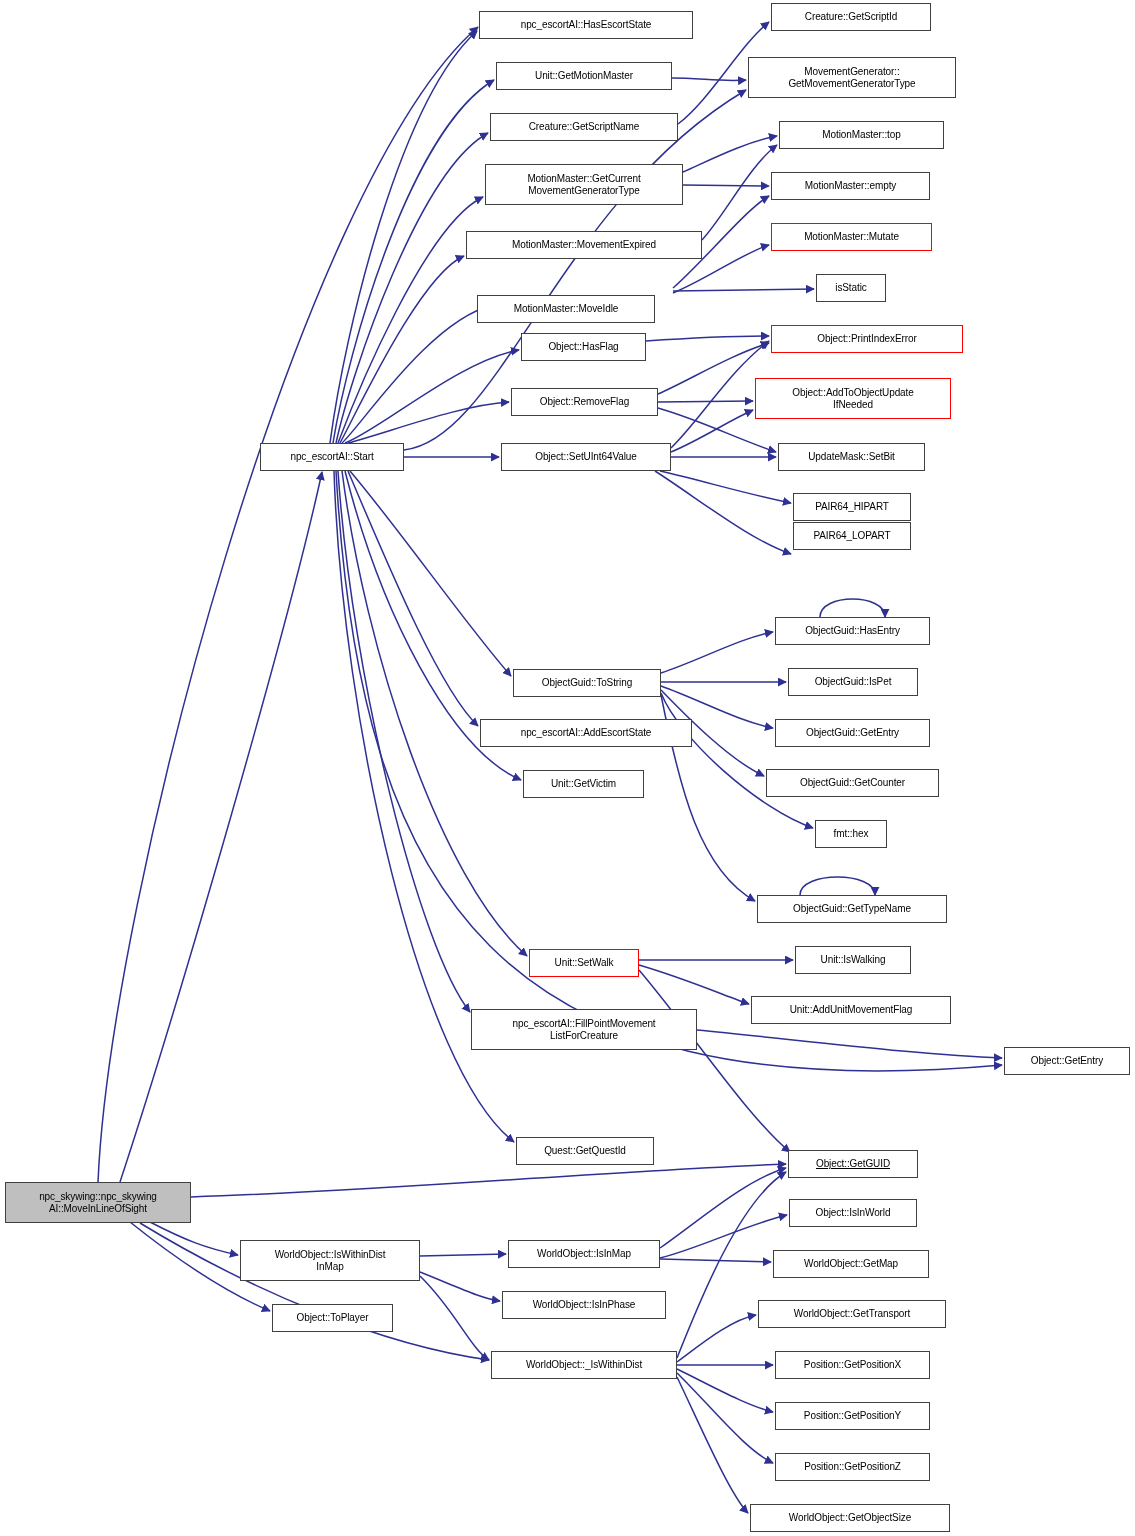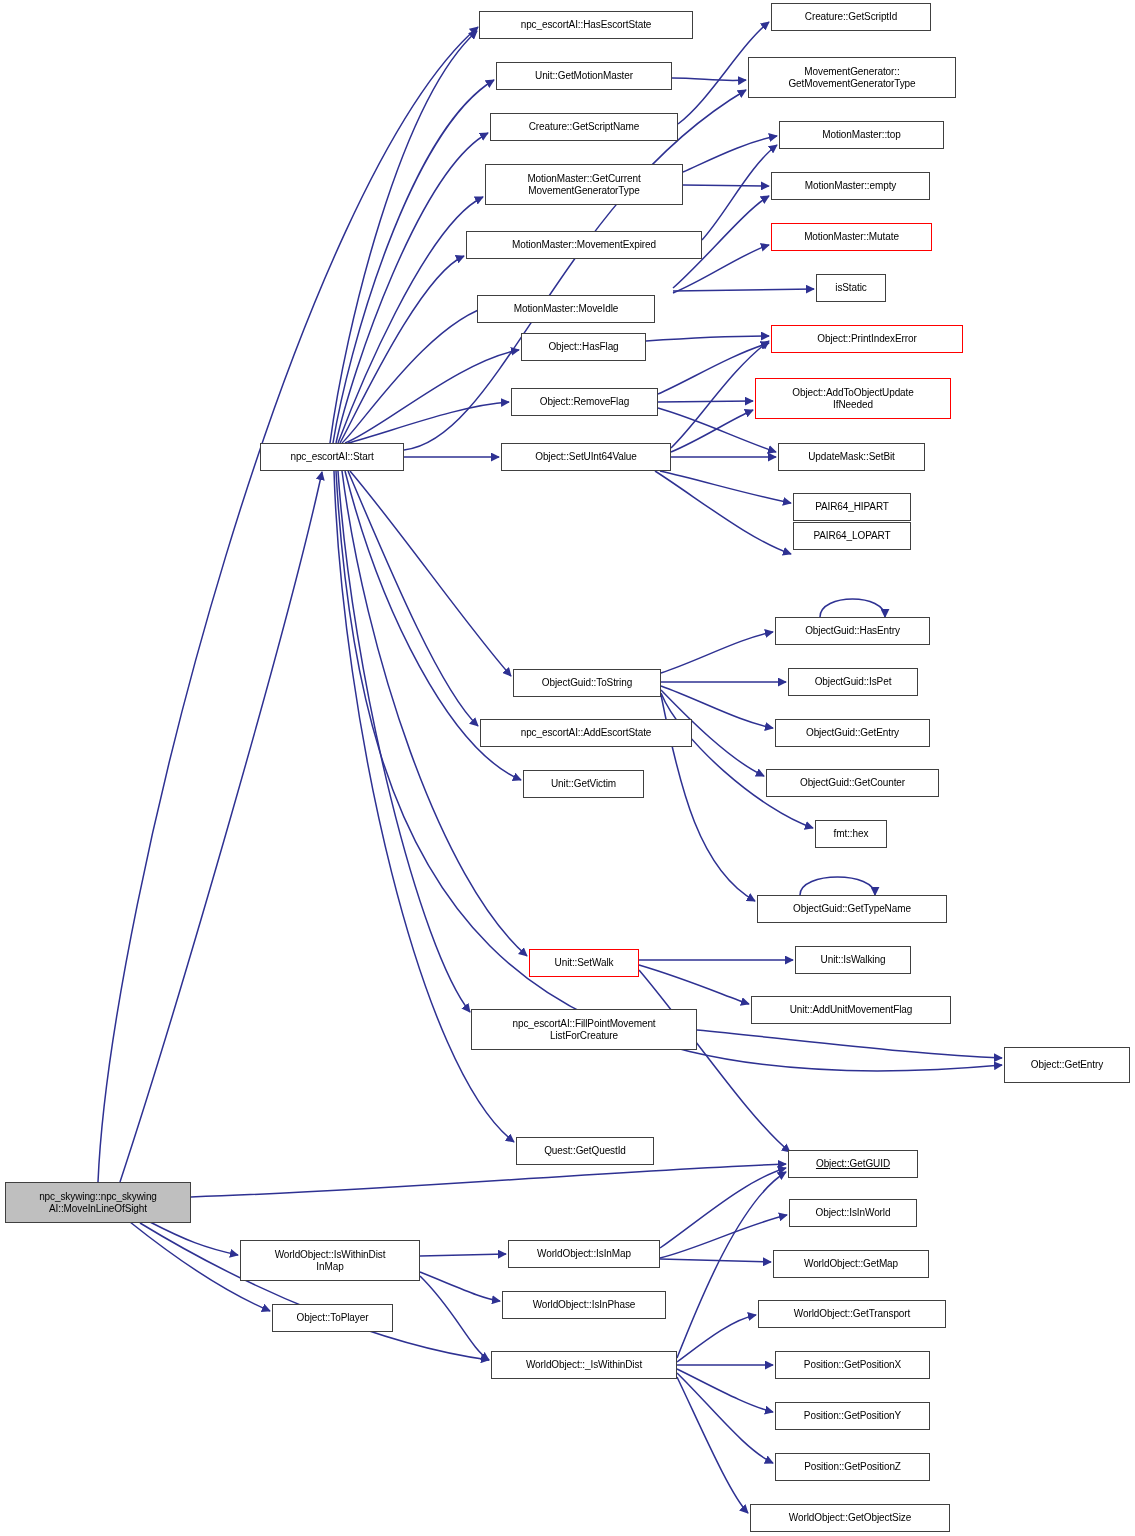--- a/index.html
+++ b/index.html
@@ -167,21 +167,21 @@
       <div class="node" style="left: 793px; top: 493px; width: 118px; height: 28px;">PAIR64_HIPART</div>
       <div class="node" style="left: 793px; top: 522px; width: 118px; height: 28px;">PAIR64_LOPART</div>
       <div class="node" style="left: 775px; top: 617px; width: 155px; height: 28px;">ObjectGuid::HasEntry</div>
       <div class="node" style="left: 788px; top: 668px; width: 130px; height: 28px;">ObjectGuid::IsPet</div>
       <div class="node" style="left: 775px; top: 719px; width: 155px; height: 28px;">ObjectGuid::GetEntry</div>
       <div class="node" style="left: 766px; top: 769px; width: 173px; height: 28px;">ObjectGuid::GetCounter</div>
       <div class="node" style="left: 815px; top: 820px; width: 72px; height: 28px;">fmt::hex</div>
       <div class="node" style="left: 757px; top: 895px; width: 190px; height: 28px;">ObjectGuid::GetTypeName</div>
       <div class="node" style="left: 795px; top: 946px; width: 116px; height: 28px;">Unit::IsWalking</div>
       <div class="node" style="left: 751px; top: 996px; width: 200px; height: 28px;">Unit::AddUnitMovementFlag</div>
-      <div class="node" style="left: 1004px; top: 1047px; width: 126px; height: 36px;">Object::GetEntry</div>
+      <div class="node" style="left: 1004px; top: 1047px; width: 126px; height: 28px;">Object::GetEntry</div>
       <div class="node" style="left: 788px; top: 1150px; width: 130px; height: 28px; text-decoration: underline;">Object::GetGUID</div>
       <div class="node" style="left: 789px; top: 1199px; width: 128px; height: 28px;">Object::IsInWorld</div>
       <div class="node" style="left: 773px; top: 1250px; width: 156px; height: 28px;">WorldObject::GetMap</div>
       <div class="node" style="left: 758px; top: 1300px; width: 188px; height: 28px;">WorldObject::GetTransport</div>
       <div class="node" style="left: 775px; top: 1351px; width: 155px; height: 28px;">Position::GetPositionX</div>
       <div class="node" style="left: 775px; top: 1402px; width: 155px; height: 28px;">Position::GetPositionY</div>
       <div class="node" style="left: 775px; top: 1453px; width: 155px; height: 28px;">Position::GetPositionZ</div>
       <div class="node" style="left: 750px; top: 1504px; width: 200px; height: 28px;">WorldObject::GetObjectSize</div>
     </div>
 </div>

